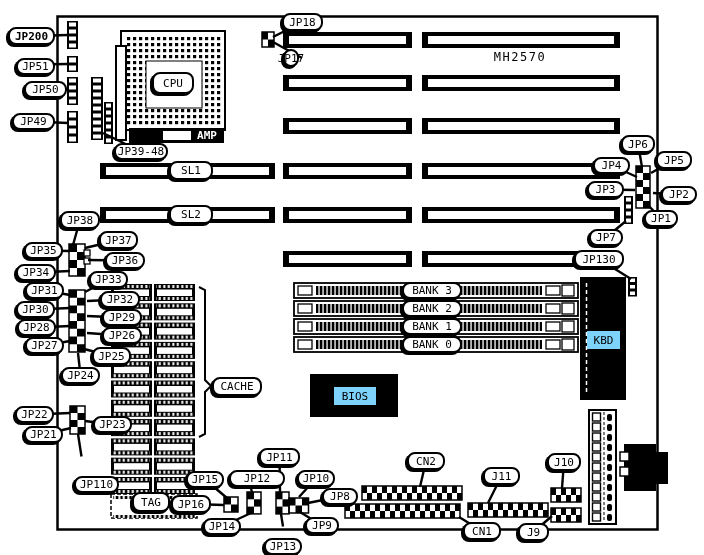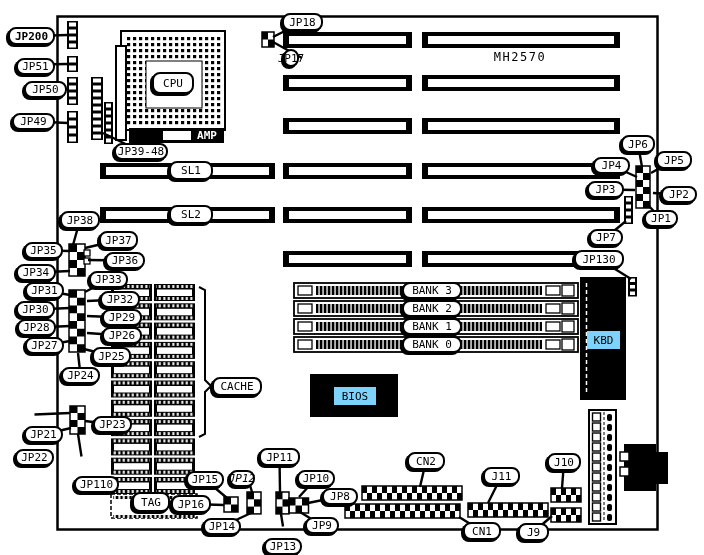--- a/index.html
+++ b/index.html
@@ -477,28 +477,28 @@
     <div class="co" style="left: 25px; top: 282px; width: 39px; height: 17px;">JP31</div>
     <div class="co" style="left: 100px; top: 291px; width: 40px; height: 17px;">JP32</div>
     <div class="co" style="left: 16px; top: 301px; width: 39px; height: 17px;">JP30</div>
     <div class="co" style="left: 102px; top: 309px; width: 40px; height: 17px;">JP29</div>
     <div class="co" style="left: 17px; top: 319px; width: 39px; height: 17px;">JP28</div>
     <div class="co" style="left: 102px; top: 327px; width: 40px; height: 17px;">JP26</div>
     <div class="co" style="left: 25px; top: 337px; width: 39px; height: 17px;">JP27</div>
     <div class="co" style="left: 92px; top: 347px; width: 39px; height: 18px;">JP25</div>
     <div class="co" style="left: 61px; top: 367px; width: 39px; height: 17px;">JP24</div>
     <div class="co" style="left: 212px; top: 377px; width: 50px; height: 19px;">CACHE</div>
-    <div class="co" style="left: 15px; top: 406px; width: 39px; height: 17px; margin-top: 43px;">JP22</div>
+    <div class="co" style="left: 15px; top: 406px; width: 39px; height: 17px;">JP22</div>
     <div class="co" style="left: 24px; top: 426px; width: 39px; height: 17px;">JP21</div>
     <div class="co" style="left: 93px; top: 416px; width: 39px; height: 17px;">JP23</div>
     <div class="co" style="left: 74px; top: 448px; width: 45px; height: 17px; margin-top: 28px;">JP110</div>
     <div class="co" style="left: 132px; top: 492px; width: 38px; height: 20px;">TAG</div>
     <div class="co" style="left: 171px; top: 495px; width: 40px; height: 18px;">JP16</div>
     <div class="co" style="left: 186px; top: 471px; width: 38px; height: 17px;">JP15</div>
-    <div class="co" style="left: 229px; top: 470px; width: 26px; height: 17px; font-style: italic;">JP12</div>
+    <div class="co" style="left: 229px; top: 470px; width: 56px; height: 17px;">JP12</div>
     <div class="co" style="left: 203px; top: 518px; width: 38px; height: 17px;">JP14</div>
     <div class="co" style="left: 259px; top: 448px; width: 41px; height: 18px;">JP11</div>
     <div class="co" style="left: 264px; top: 538px; width: 38px; height: 17px;">JP13</div>
     <div class="co" style="left: 297px; top: 470px; width: 38px; height: 17px;">JP10</div>
     <div class="co" style="left: 322px; top: 488px; width: 36px; height: 17px;">JP8</div>
     <div class="co" style="left: 305px; top: 517px; width: 34px; height: 17px;">JP9</div>
     <div class="co" style="left: 407px; top: 452px; width: 38px; height: 18px;">CN2</div>
     <div class="co" style="left: 463px; top: 522px; width: 38px; height: 18px;">CN1</div>
     <div class="co" style="left: 483px; top: 467px; width: 37px; height: 18px;">J11</div>
     <div class="co" style="left: 547px; top: 453px; width: 34px; height: 18px;">J10</div>

